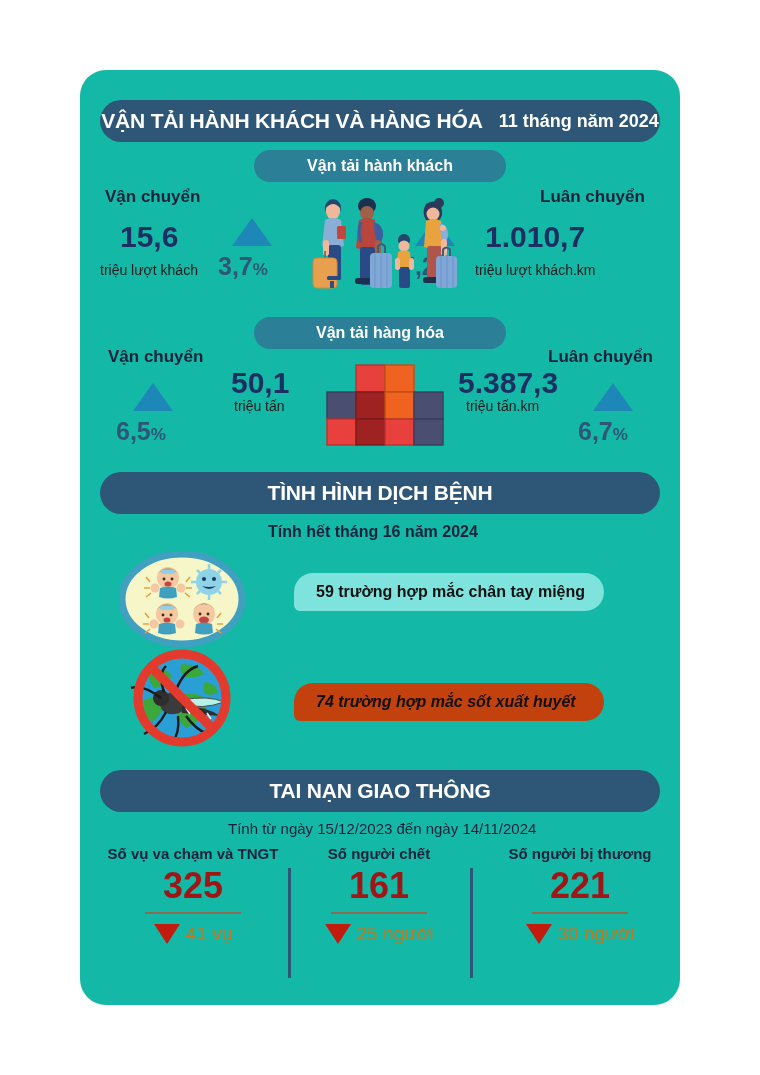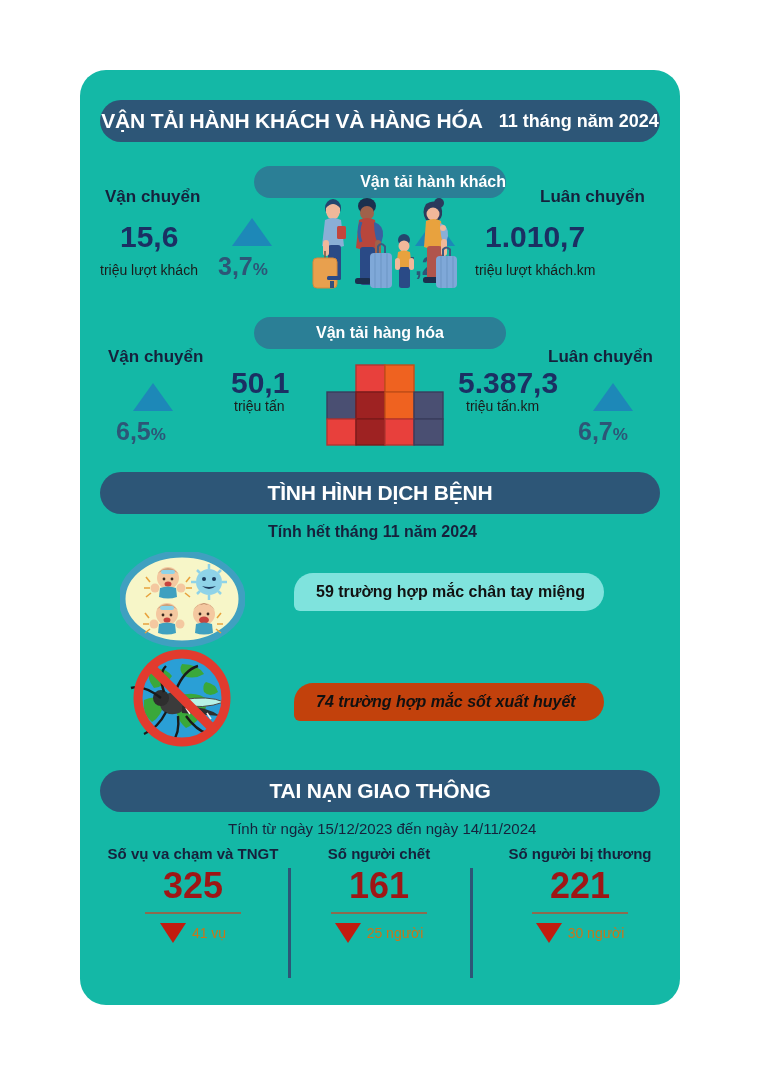--- a/index.html
+++ b/index.html
@@ -169,21 +169,21 @@
     margin-top: 4px;
     line-height: 1.1;
   }
   .acc-rule {
     height: 2px;
     background: #8c6b4f;
     margin: 6px auto 0 auto;
   }
   .acc-delta {
     margin-top: 9px;
-    font-size: 14px;
+    font-size: 19px;
     color: #c8761b;
     white-space: nowrap;
     display: flex;
     align-items: center;
     justify-content: center;
     gap: 6px;
   }
   .tri-down {
     width: 0;
     height: 0;
@@ -203,21 +203,21 @@
 <body>
 
 <div class="page">
   <div class="card">
 
     <div class="main-banner" style="top:30px;">
       <span class="t1">VẬN TẢI HÀNH KHÁCH VÀ HÀNG HÓA</span>
       <span class="t2">11 tháng năm 2024</span>
     </div>
 
-    <div class="sub-banner" style="left:174px; top:96px; width:252px;justify-content:flex-end;">
+    <div class="sub-banner" style="left:174px; top:80px; width:252px;">
       <span>Vận tải hành khách</span>
     </div>
 
     <div class="stat-label" style="left:25px; top:117px;">Vận chuyển</div>
     <div class="stat-value" style="left:40px; top:150px;">15,6</div>
     <div class="stat-unit" style="left:20px; top:192px;">triệu lượt khách</div>
     <div class="tri-up" style="left:152px; top:148px;"></div>
     <div class="pct" style="left:138px; top:182px;">
       <span>3,7</span><span class="sym">%</span>
     </div>
@@ -310,21 +310,21 @@
   <div class="stat-value" style="left:458px; top:366px;">5.387,3</div>
   <div class="stat-unit" style="left:466px; top:398px;">triệu tấn.km</div>
   <div class="tri-up" style="left:593px; top:383px;"></div>
   <div class="pct" style="left:578px; top:417px;">
     <span>6,7</span><span class="sym">%</span>
   </div>
 
   <div class="main-banner" style="left:100px; top:472px; width:560px;align-items:center;">
     <span class="t1">TÌNH HÌNH DỊCH BỆNH</span>
   </div>
-  <div class="sub-note" style="left:268px; top:523px;">Tính hết tháng 11 năm 2024</div>
+  <div class="sub-note" style="left:268px; top:523px;">Tính hết tháng 16 năm 2024</div>
 
   <svg class="icon-circle" style="left:120px; top:552px; width:125px; height:95px;" viewBox="0 0 125 95">
     <ellipse cx="62" cy="47" rx="60" ry="45" fill="#f7f6c8" stroke="#3fa0c0" stroke-width="7"></ellipse>
 
     <circle cx="48" cy="26" r="11" fill="#f4c8a0"></circle>
     <path d="M37 22 q11 -12 22 0 q-5 -4 -11 -4 q-6 0 -11 4 z" fill="#caa07a"></path>
     <rect x="41" y="18" width="14" height="4" rx="2" fill="#8fd3e8"></rect>
     <circle cx="44" cy="27" r="1.4" fill="#3b2a20"></circle>
     <circle cx="52" cy="27" r="1.4" fill="#3b2a20"></circle>
     <ellipse cx="48" cy="32" rx="3.5" ry="2.5" fill="#c7433f"></ellipse>

